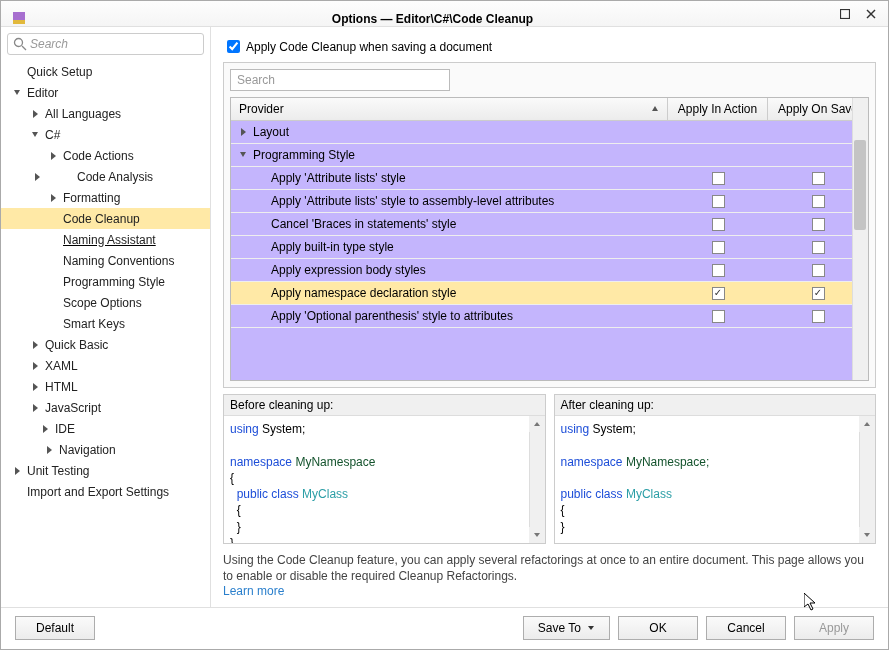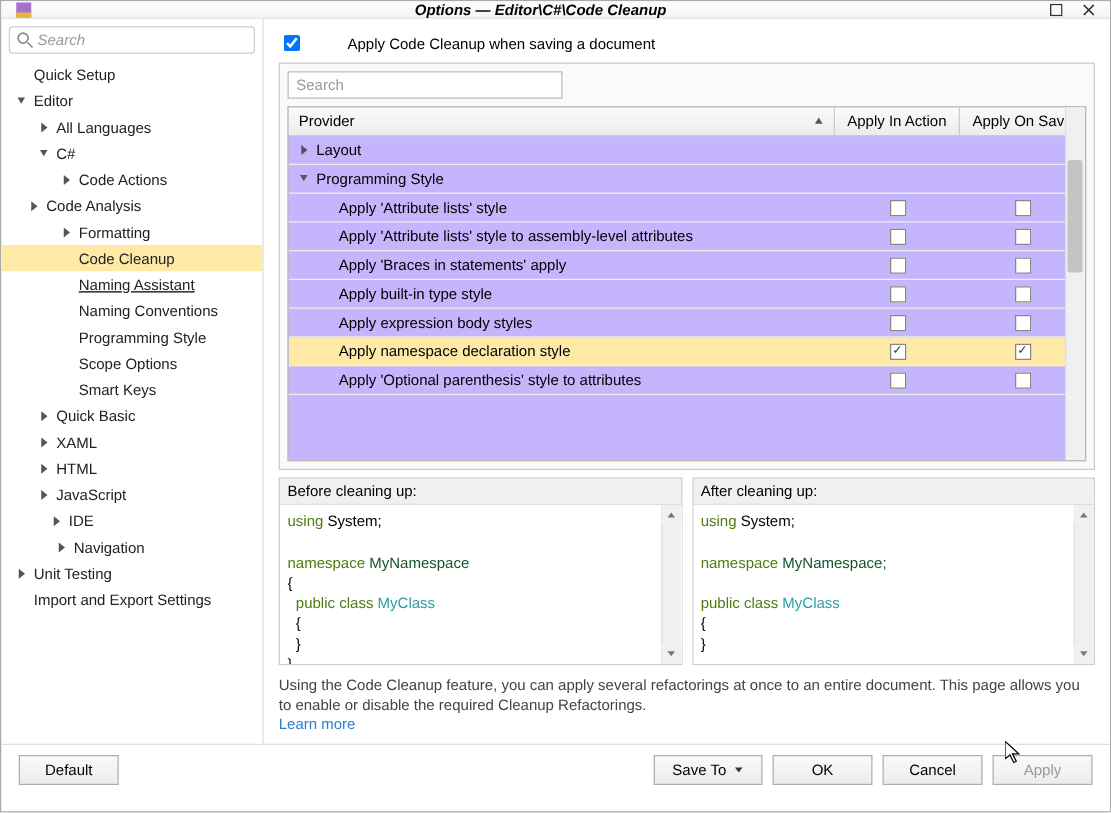--- a/index.html
+++ b/index.html
@@ -1,18 +1,18 @@
 <!DOCTYPE html>
 <html><head>
 <meta charset="utf-8">
 <style>
 * { box-sizing: border-box; font-family: 'Segoe UI', Tahoma, sans-serif; font-size: 12px; }
 body { margin: 0; background: #fff; width: 889px; height: 650px; border: 1px solid #aaa; overflow: hidden; }
 
-.titlebar { height: 14px; background: linear-gradient(#fdfdfd,#f5f5f5); border-bottom: 1px solid #e0e0e0; display: flex; align-items: center; padding: 0 4px; font-style: italic; }
+.titlebar { height: 26px; background: linear-gradient(#fdfdfd,#f5f5f5); border-bottom: 1px solid #e0e0e0; display: flex; align-items: flex-end; padding: 0 4px; }
 .titlebar .app-icon { width: 16px; height: 16px; margin: 0 6px; display: inline-block; }
 .titlebar .title { flex: 1; text-align: center; font-weight: 600; }
 .titlebar .win-btn { width: 26px; height: 24px; display: flex; align-items: center; justify-content: center; cursor: pointer; }
 .titlebar .win-btn svg { display:block; }
 
 .content { display: flex; height: 580px; }
 
 
 .sidebar { width: 210px; border-right: 1px solid #e0e0e0; display: flex; flex-direction: column; }
 .search-wrap { position: relative; padding: 6px; }
@@ -21,21 +21,21 @@
 .search-wrap .mag { position: absolute; left: 12px; top: 10px; width: 14px; height: 14px; }
 
 .tree { flex: 1; overflow: auto; padding-bottom: 6px; }
 .tree .row { display: flex; align-items: center; height: 21px; padding-left: 8px; cursor: pointer; }
 .tree .row .tw { width: 12px; height: 12px; margin-right: 4px; display: inline-flex; align-items: center; justify-content: center; }
 .tree .row.selected { background: #ffe9a6; }
 .tree .lbl { color: #222; white-space: nowrap; }
 
 
 .main { flex: 1; padding: 10px 12px 0 12px; display: flex; flex-direction: column; overflow:hidden; }
-.apply-row { display: flex; align-items: center; margin-bottom: 6px; gap: 32px; }
+.apply-row { display: flex; align-items: center; margin-bottom: 6px; }
 .apply-row input { margin-right: 6px; }
 
 .table-area { border: 1px solid #ccc; padding: 6px; background: #fafafa; display:flex; flex-direction:column; }
 .provider-search { width: 220px; height: 22px; border: 1px solid #bbb; background:#fff; padding: 2px 6px; color:#333; margin-bottom:6px; }
 .provider-search::placeholder { color:#999; }
 
 .grid-wrap { border:1px solid #bbb; background:#c4b5fd; display:flex; flex-direction:column; height:284px; position:relative; }
 .grid-header { display:flex; background: linear-gradient(#fafafa,#ececec); border-bottom:1px solid #ccc; }
 .gh { padding:4px 8px; border-right:1px solid #ccc; display:flex; align-items:center; justify-content:space-between; }
 .gh.prov { flex:1; }
@@ -58,21 +58,21 @@
 
 
 .code-row { display:flex; gap:8px; margin-top:6px; height:150px; }
 .code-panel { flex:1; border:1px solid #ccc; display:flex; flex-direction:column; background:#fafafa; }
 .code-panel .cap { padding:3px 6px; background:#f0f0f0; border-bottom:1px solid #ddd; }
 .code-panel .code { flex:1; background:#fff; overflow:auto; position:relative; }
 .code-panel pre { margin:0; padding:6px; font-family: Consolas, 'Courier New', monospace; font-size:12.5px; line-height:1.3; }
 .code-panel .vscroll { position:absolute; right:0; top:0; width:16px; height:100%; background:#f0f0f0; border-left:1px solid #ddd; }
 .code-panel .varrow { position:absolute; right:0; width:16px; height:16px; display:flex; align-items:center; justify-content:center; background:#f0f0f0; }
 
-.kw { color:#4d7c0f; }
+.kw { color:#1d4ed8; }
 .ns { color:#14532d; }
 .typ { color:#2b9ea6; }
 
 .desc { margin-top:8px; color:#444; line-height:1.35; }
 .link { color:#2a7fcc; cursor:pointer; }
 
 
 .footer { height:40px; border-top:1px solid #e0e0e0; display:flex; align-items:center; padding:0 14px; gap:8px; }
 .footer .spacer { flex:1; }
 .btn { height:24px; min-width:80px; border:1px solid #adadad; background:linear-gradient(#fafafa,#ececec); padding:0 14px; cursor:pointer; display:inline-flex; align-items:center; justify-content:center; gap:6px; }
@@ -146,21 +146,21 @@
           <span class="lbl">C#</span>
         </div>
         <div class="row" style="padding-left: 46px;">
           <span class="tw">
             <svg width="10" height="10">
               <polygon points="3,1 8,5 3,9" fill="#555"></polygon>
             </svg>
           </span>
           <span class="lbl">Code Actions</span>
         </div>
-        <div class="row" style="padding-left: 20px;">
+        <div class="row" style="padding-left: 30px; gap: 30px;">
           <span class="tw">
             <svg width="10" height="10">
               <polygon points="3,1 8,5 3,9" fill="#555"></polygon>
             </svg>
           </span>
           <span class="lbl">Code Analysis</span>
         </div>
         <div class="row" style="padding-left: 46px;">
           <span class="tw">
             <svg width="10" height="10">
@@ -321,21 +321,21 @@
               </div>
               <div class="c2">
                 <span class="chk"></span>
               </div>
               <div class="c3">
                 <span class="chk"></span>
               </div>
             </div>
             <div class="grow item">
               <div class="c1">
-                <span class="lbl">Apply 'Braces in statements' apply</span>
+                <span class="lbl">Cancel 'Braces in statements' style</span>
               </div>
               <div class="c2">
                 <span class="chk"></span>
               </div>
               <div class="c3">
                 <span class="chk"></span>
               </div>
             </div>
             <div class="grow item">
               <div class="c1">

